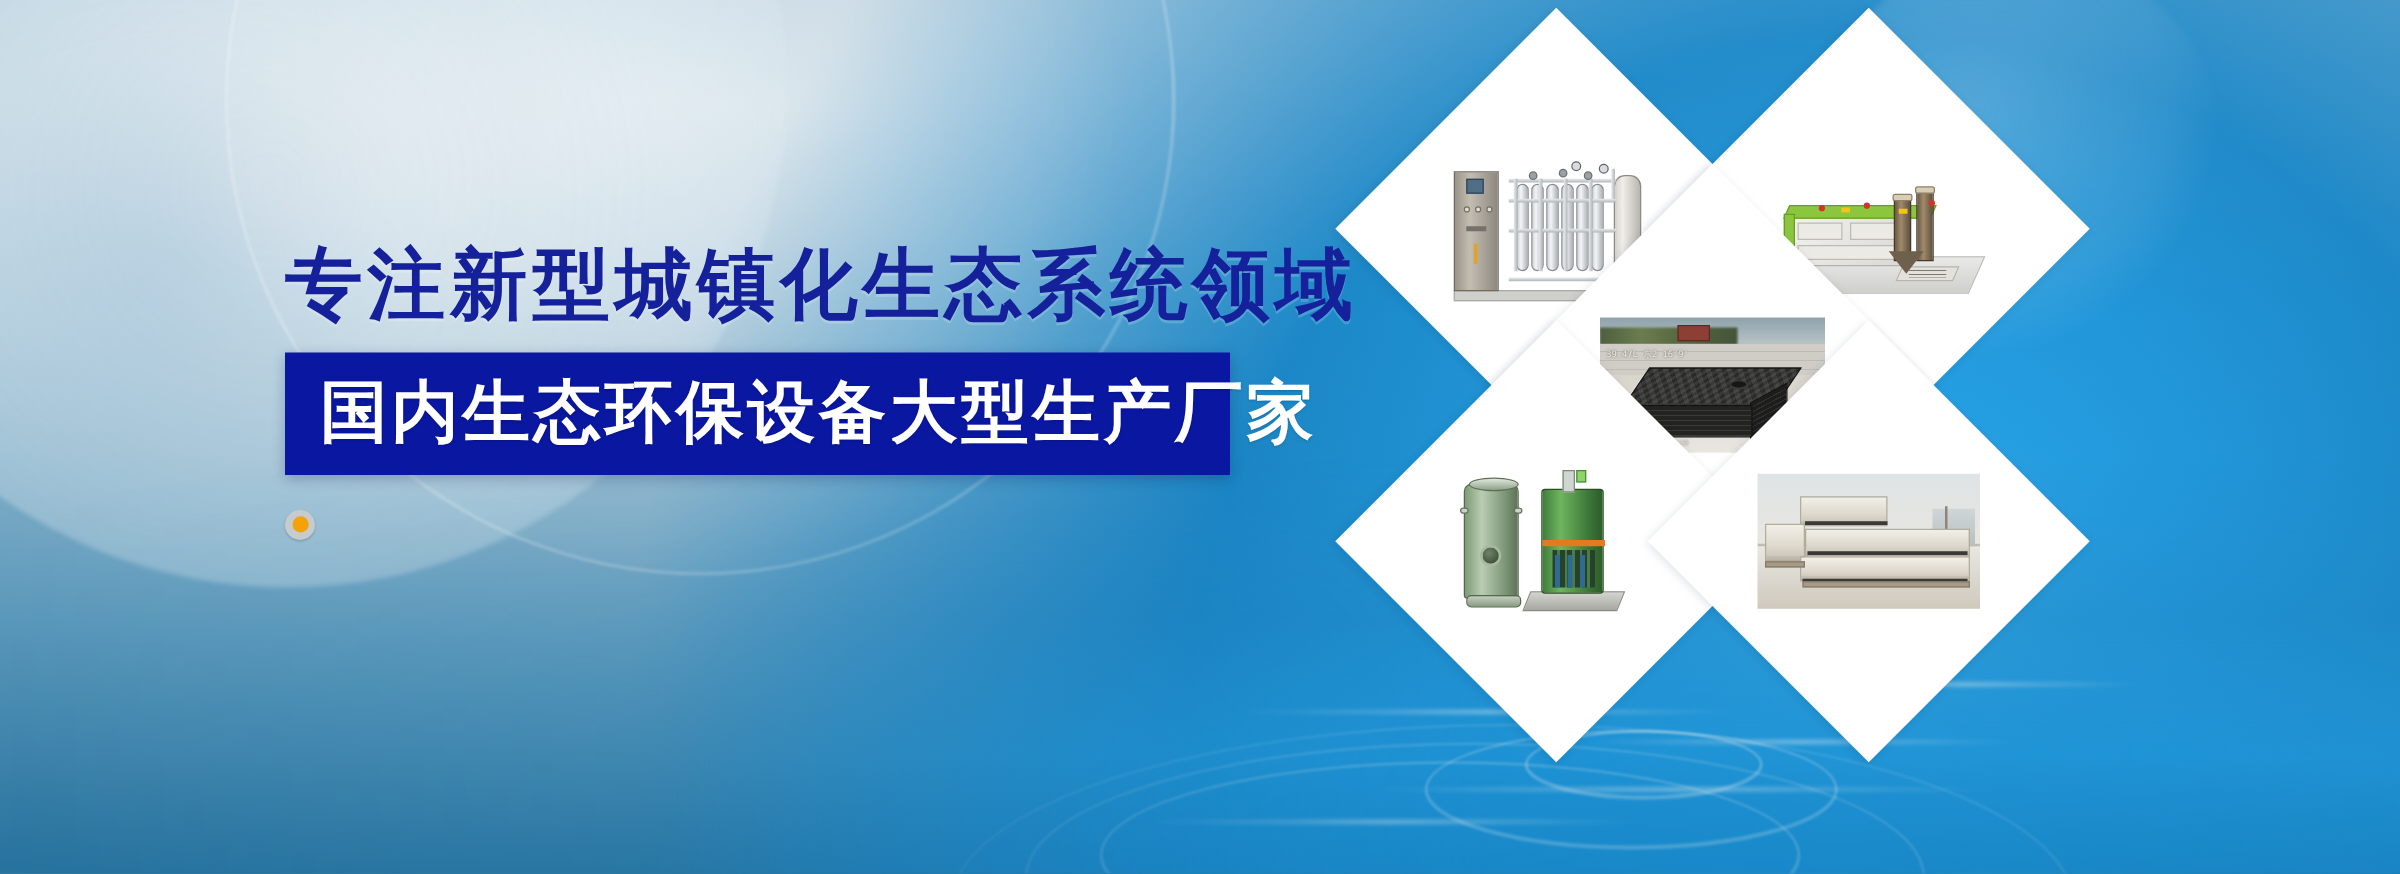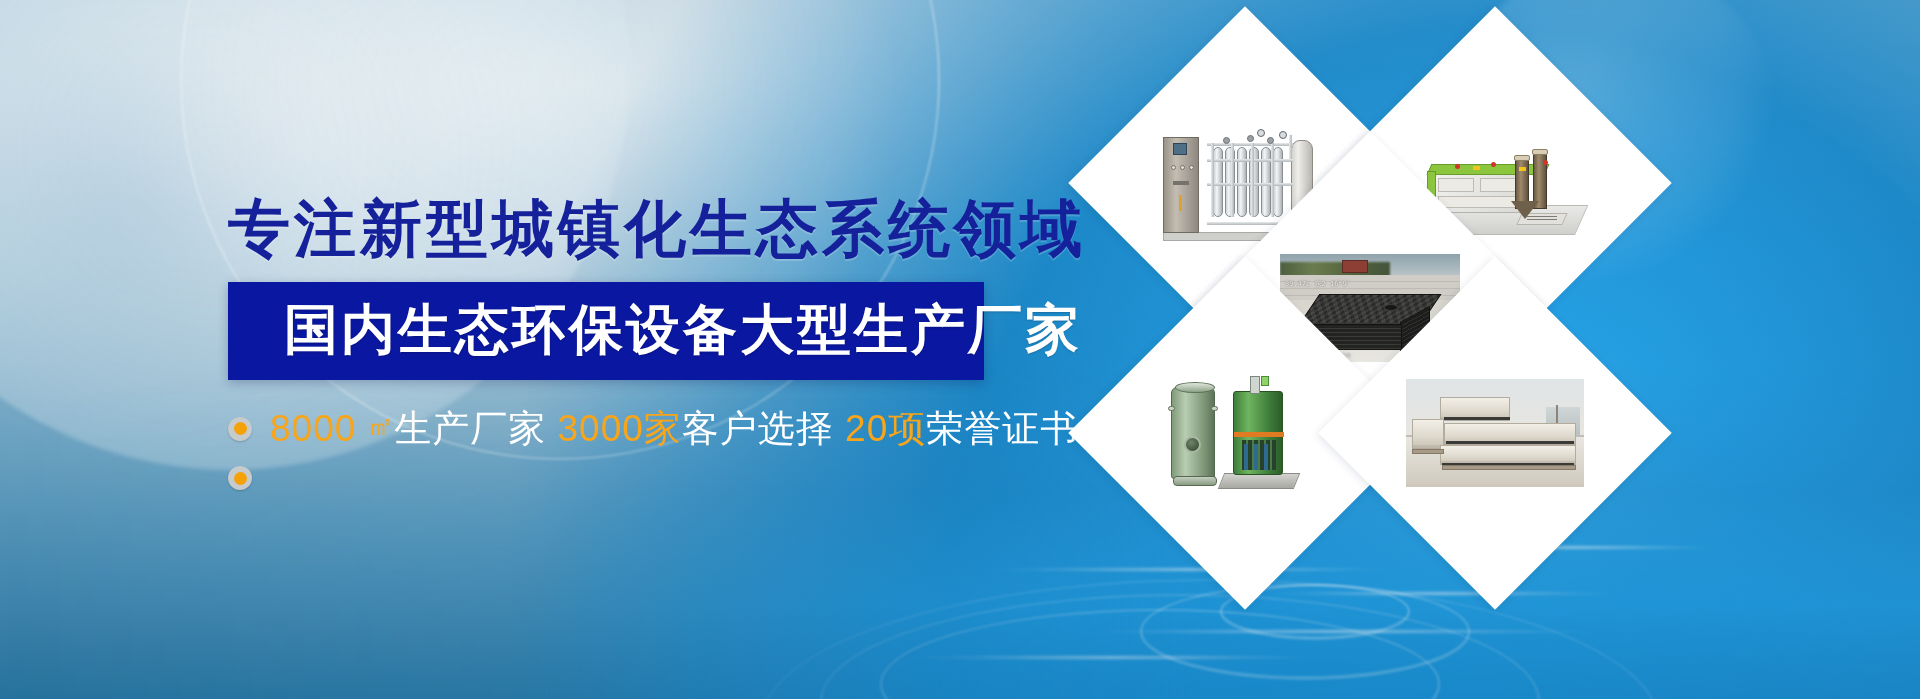--- a/index.html
+++ b/index.html
@@ -123,21 +123,20 @@
     color:#23299c;
     white-space:nowrap;
     font-family:"Liberation Sans","DejaVu Sans",sans-serif;
   }
   .blue-bar {
     margin-top:20px;
     width:756px; height:98px;
     background:#0a17a0;
     display:flex; align-items:center;
     box-shadow:0 3px 10px rgba(0,20,80,.25);
-    padding-left:28px;
   }
   .blue-bar-text {
     color:#ffffff;
     font-size:54px;
     font-weight:bold;
     letter-spacing:3px;
     padding-left:28px;
     white-space:nowrap;
     text-shadow:0 1px 2px rgba(0,0,0,.18);
   }
@@ -307,24 +306,20 @@
 
     <div class="headline-cn">专注新型城镇化生态系统领域</div>
 
 
     <div class="blue-bar">
       <div class="blue-bar-text">国内生态环保设备大型生产厂家</div>
     </div>
 
     <div class="bullets">
 
-      <div class="bullet-row">
-        <span class="bullet-dot"></span>
-        <span class="bullet-text"><span class="hl">8000 </span><span class="hl sup-m">㎡</span><span>生产厂家 </span><span class="hl">3000家</span><span>客户选择 </span><span class="hl">20项</span><span>荣誉证书</span></span>
-      </div>
 
       <div class="bullet-row">
         <span class="bullet-dot"></span>
       </div>
 
     </div>
   </div>
 
   <div class="diamond-grid">
 

